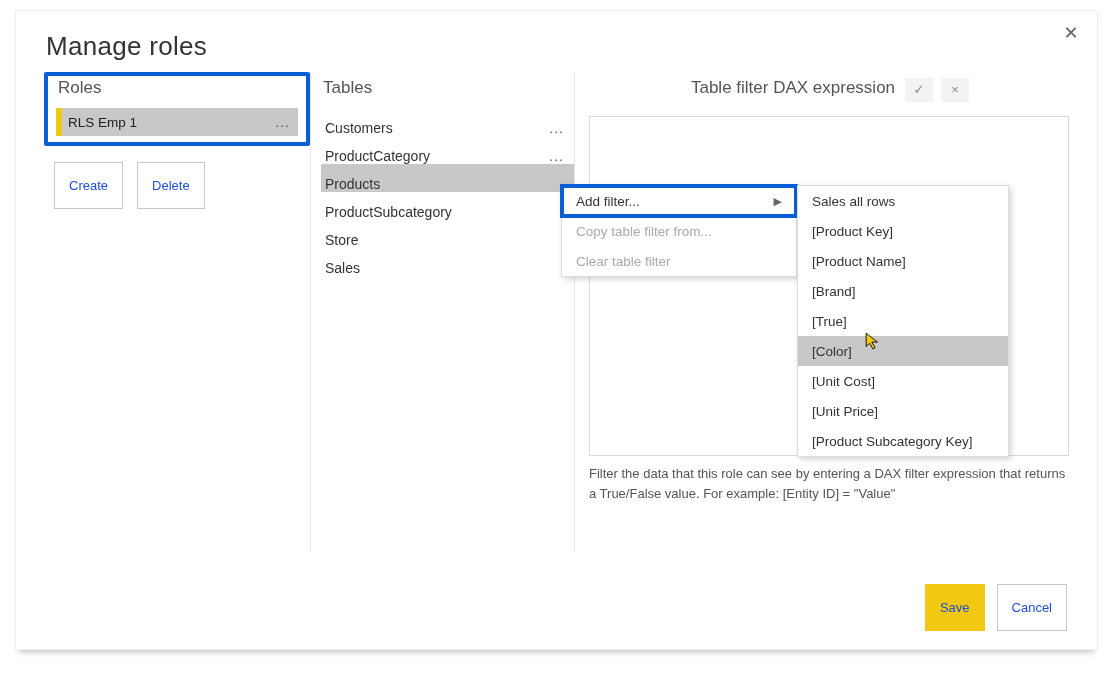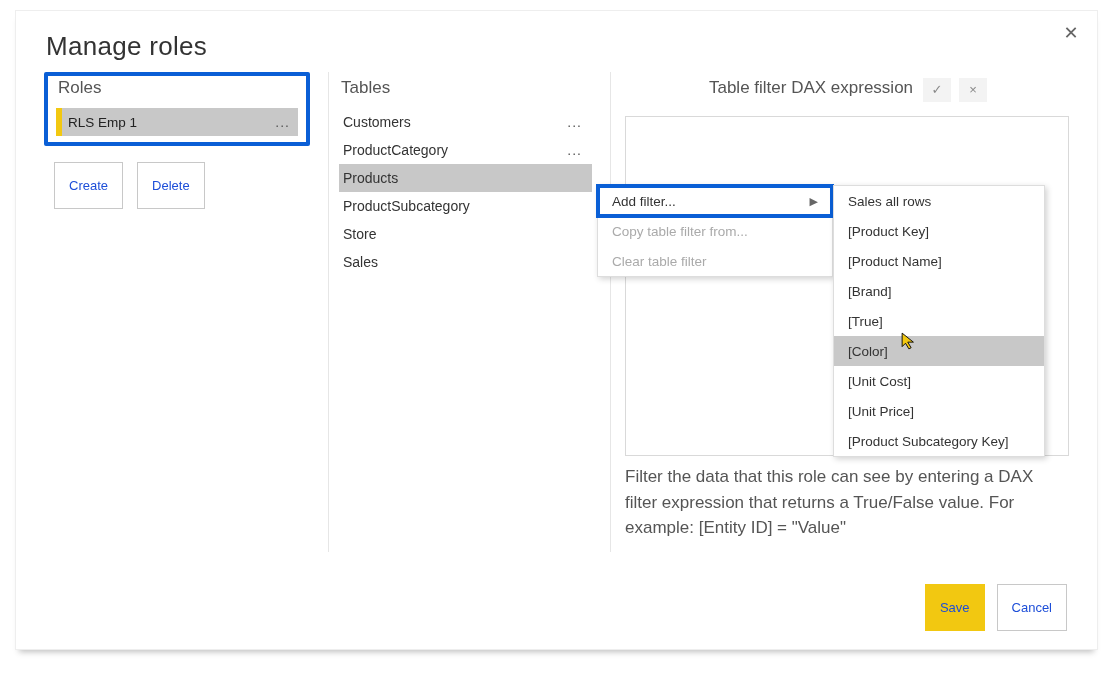--- a/index.html
+++ b/index.html
@@ -10,21 +10,21 @@
     box-shadow: 0 6px 6px -4px rgba(0,0,0,0.25);
   }
   .close {
     position: absolute; top: 10px; right: 14px; width: 24px; height: 24px;
     color: #666; font-size: 18px; text-align: center; line-height: 24px; cursor: pointer;
   }
   .title {
     font-size: 26px; font-weight: 300; color: #333; padding: 20px 30px 10px; letter-spacing: .3px;
   }
   .columns {
-    display: flex; padding: 0 28px; height: 480px; gap: 18px;
+    display: flex; padding: 0 28px; height: 480px;
   }
   .col { display: flex; flex-direction: column; }
   .col-roles  { width: 266px; }
   .col-tables { width: 264px; border-left: 1px solid #e6e6e6; padding-left: 10px; }
   .col-dax    { flex: 1; border-left: 1px solid #e6e6e6; padding-left: 14px; position: relative; }
   .section-head {
     font-size: 17px; font-weight: 400; color: #555; padding: 6px 2px 10px;
   }
   .roles-box {
     border: 4px solid #0a5fd6; border-radius: 2px; padding: 2px 8px 6px;
@@ -35,35 +35,35 @@
     display: flex; align-items: center; justify-content: space-between;
     padding: 0 8px 0 6px; font-size: 13.5px; color: #222; cursor: pointer;
   }
   .btn-row { display: flex; gap: 14px; padding: 16px 10px 0; }
   .btn {
     border: 1px solid #c8c8c8; background: #fff; color: #1d4ed8; font-size: 13px;
     padding: 15px 14px; cursor: pointer;
   }
   .btn-primary { background: #f2c811; border-color: #f2c811; }
   .table-row {
-    height: 28px; display: flex; align-items: center; justify-content: space-between;
+    height: 28px; display: flex; align-items: flex-end; justify-content: space-between;
     padding: 0 10px 0 4px; font-size: 14px; color: #333; cursor: pointer;
   }
   .table-row.selected { background: #c8c8c8; }
   .ellipsis { color: #555; font-size: 14px; letter-spacing: 1px; }
   .dax-head-row { display: flex; justify-content: center; align-items: center; }
   .mini-btn {
     width: 28px; height: 24px; background: #f3f3f3; color: #888; font-size: 13px;
     text-align: center; line-height: 24px; margin-left: 8px; cursor: pointer;
   }
   .editor {
     border: 1px solid #d9d9d9; height: 340px; margin-top: 8px; position: relative;
     background: #fff;
   }
-  .hint { font-size: 17px; color: #555; line-height: 1.5; margin-top: 8px; }
+  .hint { font-size: 13px; color: #555; line-height: 1.5; margin-top: 8px; }
   .context-menu {
     position: absolute; background: #fff; border: 1px solid #ddd;
     box-shadow: 2px 2px 6px rgba(0,0,0,0.18); font-size: 13.5px; color: #333;
   }
   .cm1 { left: -29px; top: 68px; width: 236px; }
   .cm2 { left: 207px; top: 68px; width: 212px; }
   .cm-item {
     height: 30px; display: flex; align-items: center; padding: 0 14px; justify-content: space-between;
     cursor: pointer;
   }

